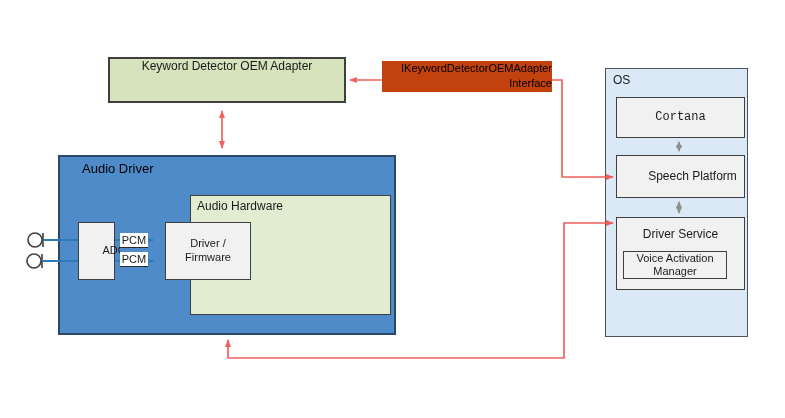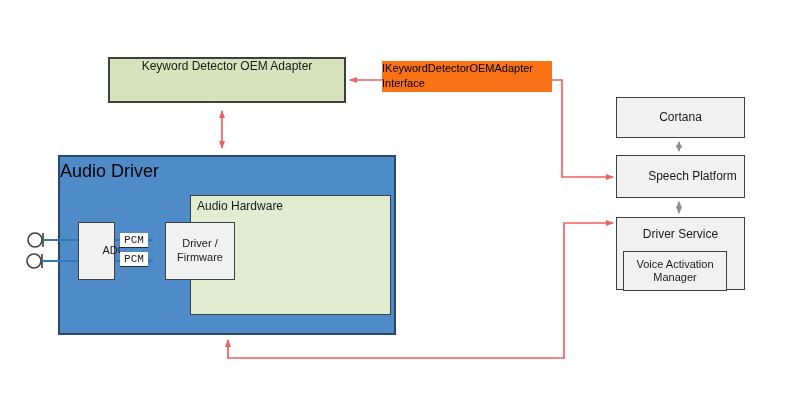--- a/index.html
+++ b/index.html
@@ -12,58 +12,58 @@
   .adapter{
     left:108px;top:57px;width:238px;height:46px;z-index:1;
     background:#d7e3bc;border:2px solid #3f3f3f;
     display:flex;align-items:flex-start;justify-content:center;
     font-size:12px;
   }
   .audio-driver{
     left:58px;top:155px;width:338px;height:180px;z-index:1;
     background:#4f8bc9;border:2px solid #29496b;
   }
-  .audio-driver-label{left:0;top:4px;font-size:18px;color:#000;}
+  .audio-driver-label{left:22px;top:4px;font-size:13px;color:#000;}
   .audio-hardware{
     left:94px;top:38px;width:201px;height:120px;
     background:#e1ecd1;border:1.5px solid #3f3f3f;margin-left:36px;
   }
   .audio-hardware-label{left:6px;top:3px;font-size:12px;}
   .os-box{
     left:605px;top:68px;width:143px;height:269px;z-index:1;
     background:#dbe8f5;border:1.5px solid #4a5560;
   }
   .os-label{left:7px;top:4px;font-size:12px;}
   
   #wires{left:0;top:0;width:785px;height:418px;z-index:2;pointer-events:none;}
   
   .node{
     z-index:3;background:#f1f1f1;border:1.5px solid #3f3f3f;
     display:flex;align-items:center;justify-content:center;
     text-align:center;font-size:12px;line-height:1.25;
   }
   .adc{left:78px;top:222px;width:30px;height:58px;font-size:11px;padding-left:35px;}
-  .driver-firmware{left:165px;top:222px;width:70px;height:58px;font-size:11px;padding:0 23px;}
+  .driver-firmware{left:165px;top:222px;width:86px;height:58px;font-size:11px;padding:0 23px;}
   .pcm{
     z-index:3;left:120px;width:28px;height:15px;background:#ffffff;
     border-bottom:1.5px solid #2a2a2a;
-    display:flex;align-items:center;justify-content:center;font-size:11px;font-family:Liberation Mono, monospace;
+    display:flex;align-items:center;justify-content:center;font-size:11px;
   }
   .pcm1{top:233px;} .pcm2{top:252px;}
-  .cortana{left:616px;top:97px;width:129px;height:41px;}
+  .cortana{left:616px;top:97px;width:129px;height:41px;font-family:Liberation Mono, monospace;}
   .speech{left:616px;top:155px;width:129px;height:43px;padding-left:24px;}
   .audio-service{
     left:616px;top:217px;width:129px;height:73px;z-index:3;
     background:#f1f1f1;border:1.5px solid #3f3f3f;
     display:flex;flex-direction:column;align-items:center;
     font-size:12px;padding-top:9px;
   }
-  .vam{left:623px;top:251px;width:104px;height:40px;font-size:11px;line-height:1.2;}
+  .vam{left:623px;top:251px;width:104px;height:28px;font-size:11px;line-height:1.2;}
   .wire-label{
-    z-index:3;background:#f97316;text-align:left;
+    z-index:3;background:#c2410c;text-align:right;
     font-size:11px;line-height:1.4;color:#000;
   }
   .ikeyword-label{left:382px;top:61px;width:170px;}
   .ksprop-label{left:260px;top:350px;width:244px;height:15px;}
 </style>
 </head>
 <body>
 
 <div id="canvas">
 
@@ -71,20 +71,23 @@
     <span>Keyword Detector OEM Adapter</span>
   </div>
 
   <div class="abs audio-driver">
     <div class="abs audio-driver-label">Audio Driver</div>
     <div class="abs audio-hardware">
       <div class="abs audio-hardware-label">Audio Hardware</div>
     </div>
   </div>
 
+  <div class="abs os-box">
+    <div class="abs os-label">OS</div>
+  </div>
 
   <svg id="wires" class="abs" viewBox="0 0 785 418" xmlns="http://www.w3.org/2000/svg">
     <defs>
       <marker id="arrR" viewBox="0 0 8 6" refX="7" refY="3" markerWidth="8" markerHeight="6" orient="auto" markerUnits="userSpaceOnUse">
           <path d="M0,0 L8,3 L0,6 z" fill="#f25f5f"></path>
         </marker>
       <marker id="arrRs" viewBox="0 0 8 6" refX="7" refY="3" markerWidth="8" markerHeight="6" orient="auto-start-reverse" markerUnits="userSpaceOnUse">
           <path d="M0,0 L8,3 L0,6 z" fill="#f25f5f"></path>
         </marker>
       <marker id="arrB" viewBox="0 0 9 7" refX="8" refY="3.5" markerWidth="9" markerHeight="7" orient="auto" markerUnits="userSpaceOnUse">

